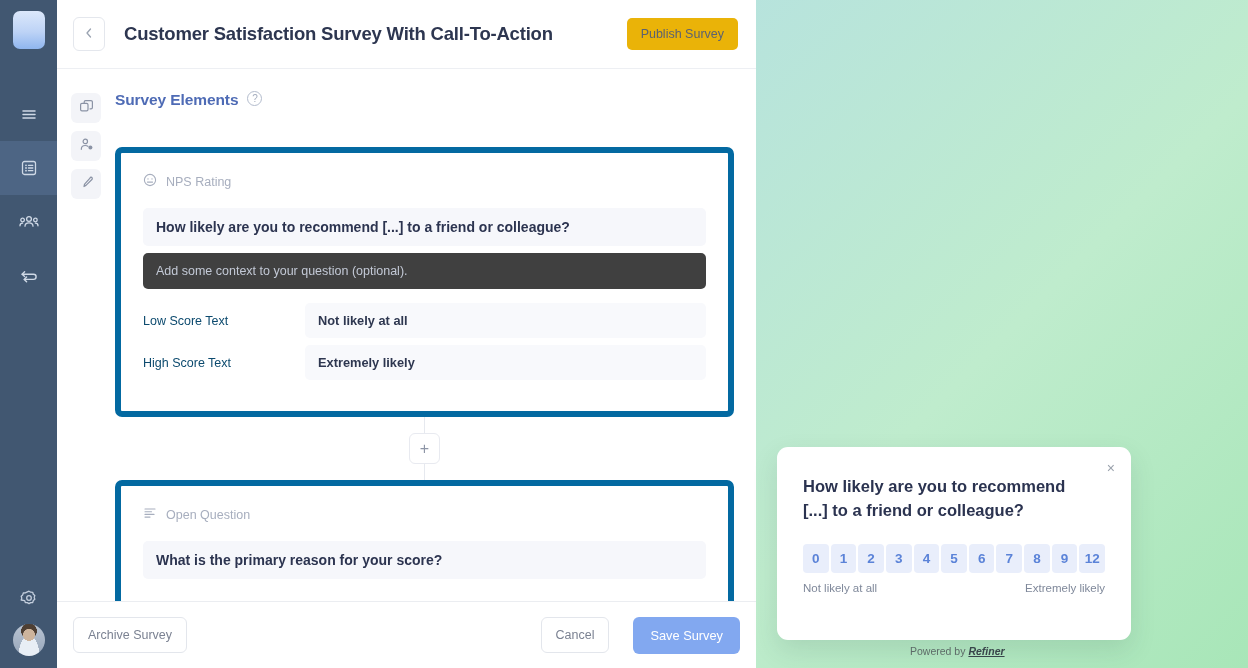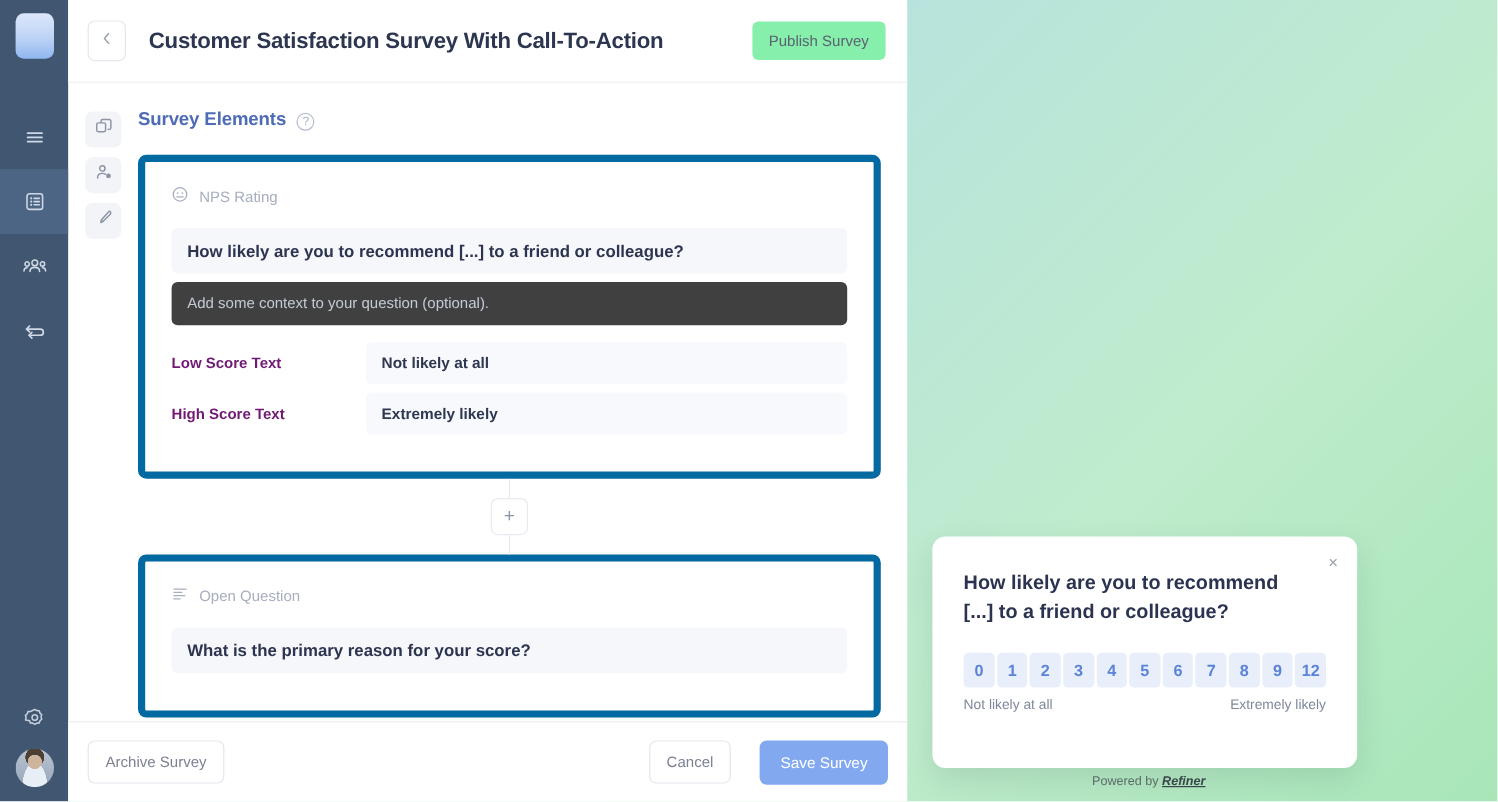--- a/index.html
+++ b/index.html
@@ -96,21 +96,21 @@
   }
   .page-title {
     margin-left: 19px;
     font-size: 18.5px; font-weight: bold;
     color: #2d3650;
     letter-spacing: -0.2px;
     white-space: nowrap;
   }
   .publish-btn {
     margin-left: auto;
-    background: #86efac;
+    background: #eab308;
     color: #5b6271;
     border: none; border-radius: 5px;
     font-size: 12.5px;
     padding: 9px 14px;
     cursor: pointer;
     font-family: inherit;
     text-align: right;
   }
 
   
@@ -135,22 +135,22 @@
     color: #8b93a5; cursor: pointer;
   }
 
   .editor {
     flex: 1 1 auto;
     padding: 22px 22px 0 0;
     overflow: hidden;
     position: relative;
   }
   .section-head {
-    display: flex; align-items: flex-end; gap: 9px;
-    margin-bottom: 20px;
+    display: flex; align-items: flex-start; gap: 9px;
+    margin-bottom: 38px;
   }
   .section-title {
     font-size: 15.5px; font-weight: bold; color: #4e6bb5;
     letter-spacing: -0.1px;
   }
   .help-icon {
     width: 15px; height: 15px; border-radius: 50%;
     border: 1.2px solid #b3bccd; color: #a4adbe;
     font-size: 10px; line-height: 13px; text-align: center;
     cursor: pointer;
@@ -181,21 +181,21 @@
     padding: 11px 13px;
     font-size: 12.5px; color: #c3c9d6;
     margin-bottom: 14px;
   }
   .field-row {
     display: flex; align-items: center;
     margin-bottom: 7px;
   }
   .field-label {
     width: 162px; flex: 0 0 162px;
-    font-size: 12.5px; color: #701a75; font-weight: bold;
+    font-size: 12.5px; color: #0c4a6e;
   }
   .field-value {
     flex: 1 1 auto;
     background: #f8f9fc;
     border-radius: 5px;
     padding: 10px 13px;
     font-size: 12.8px; color: #2e3750; font-weight: bold;
   }
 
   

